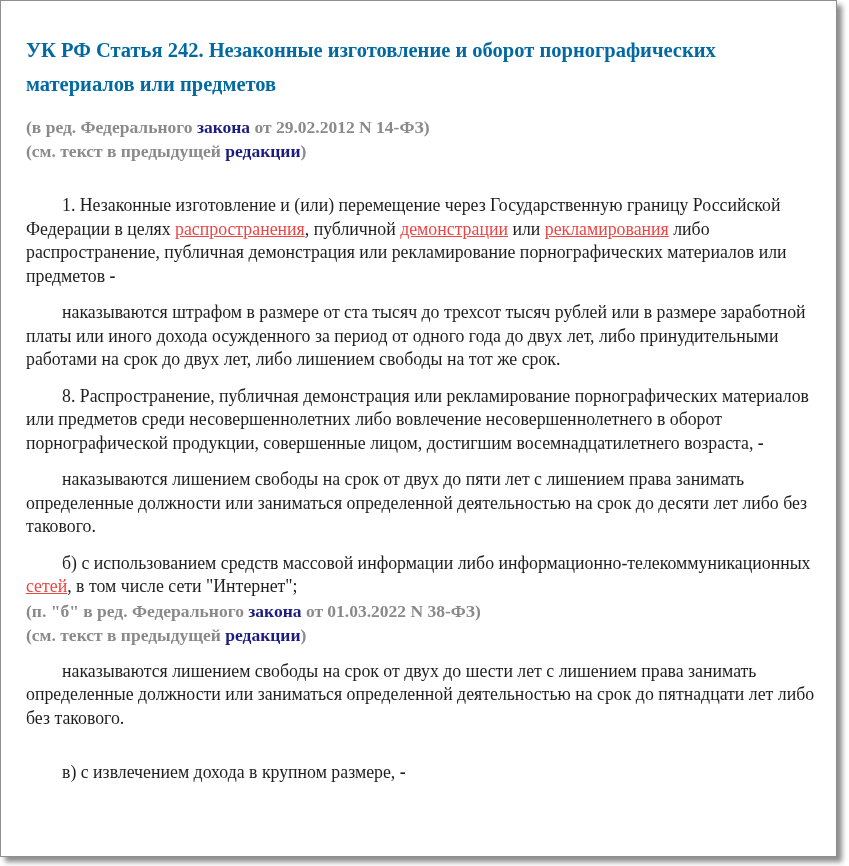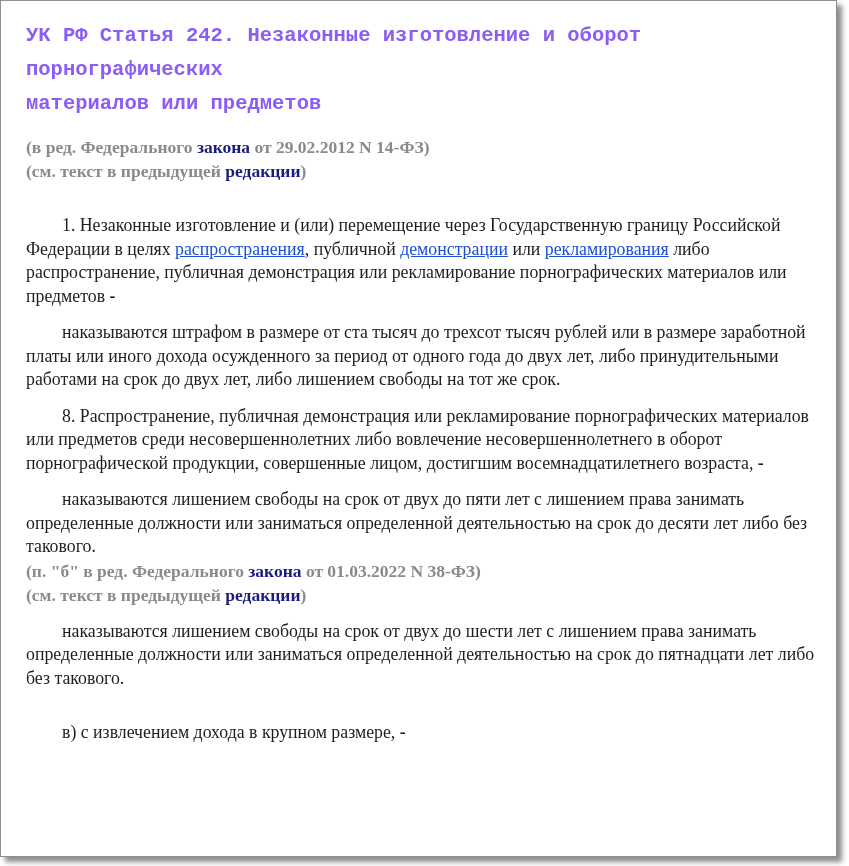--- a/index.html
+++ b/index.html
@@ -18,26 +18,26 @@
     height: 857px;
     box-sizing: border-box;
     background: #ffffff;
     border: 1px solid #8f8f8f;
     box-shadow: 5px 5px 5px rgba(0,0,0,0.45);
   }
   .content {
     padding: 18px 10px 0 25px;
   }
   .title {
-    font-family: Liberation Mono, monospace;
+    font-family: Liberation Serif, serif;
     font-weight: bold;
     font-size: 20.5px;
     line-height: 34px;
-    color: #8b5cf6;
-    margin: 0 0 14px 0;
+    color: #0369a1;
+    margin: 14px 0 14px 0;
   }
   .note {
     font-family: "Liberation Serif", serif;
     font-size: 17.5px;
     line-height: 24px;
     color: #8a8a8a;
     margin: 0;
     font-weight: bold;
   }
   .note a {
@@ -46,21 +46,21 @@
   }
   .para {
     font-family: "Liberation Serif", serif;
     font-size: 17.8px;
     line-height: 23.5px;
     color: #1e1e1e;
     margin: 0;
     text-indent: 36px;
   }
   .para a {
-    color: #1d4ed8;
+    color: #ef4444;
     text-decoration: underline;
   }
   .gap-l { margin-top: 31px; }
   .gap-m { margin-top: 13px; }
   .dash { font-weight: bold; }
 </style>
 </head>
 <body>
 
 <div class="page">
@@ -77,20 +77,21 @@
     <p class="para gap-l"><span>1. Незаконные изготовление и (или) перемещение через Государственную границу Российской Федерации в целях </span><a href="#">распространения</a><span>, публичной </span><a href="#">демонстрации</a><span> или </span><a href="#">рекламирования</a><span> либо распространение, публичная демонстрация или рекламирование порнографических материалов или предметов </span><span class="dash">-</span></p>
 
     <p class="para gap-m">наказываются штрафом в размере от ста тысяч до трехсот тысяч рублей или в размере заработной платы или иного дохода осужденного за период от одного года до двух лет, либо принудительными работами на срок до двух лет, либо лишением свободы на тот же срок.</p>
 
     <p class="para gap-m"><span>8. Распространение, публичная демонстрация или рекламирование порнографических материалов или предметов среди несовершеннолетних либо вовлечение несовершеннолетнего в оборот порнографической продукции, совершенные лицом, достигшим восемнадцатилетнего возраста, </span><span class="dash">-</span></p>
 
     <p class="para gap-m">наказываются лишением свободы на срок от двух до пяти лет с лишением права занимать определенные должности или заниматься определенной деятельностью на срок до десяти лет либо без такового.</p>
 
 
 
+    <p class="para gap-m"><span>б) с использованием средств массовой информации либо информационно-телекоммуникационных </span><a href="#">сетей</a><span>, в том числе сети "Интернет";</span></p>
 
     <p class="note"><span>(п. "б" в ред. Федерального </span><a href="#">закона</a><span> от 01.03.2022 N 38-ФЗ)</span></p>
     <p class="note"><span>(см. текст в предыдущей </span><a href="#">редакции</a><span>)</span></p>
 
     <p class="para gap-m">наказываются лишением свободы на срок от двух до шести лет с лишением права занимать определенные должности или заниматься определенной деятельностью на срок до пятнадцати лет либо без такового.</p>
 
     <p class="para gap-l"><span>в) с извлечением дохода в крупном размере, </span><span class="dash">-</span></p>
 
   </div>
 </div>

